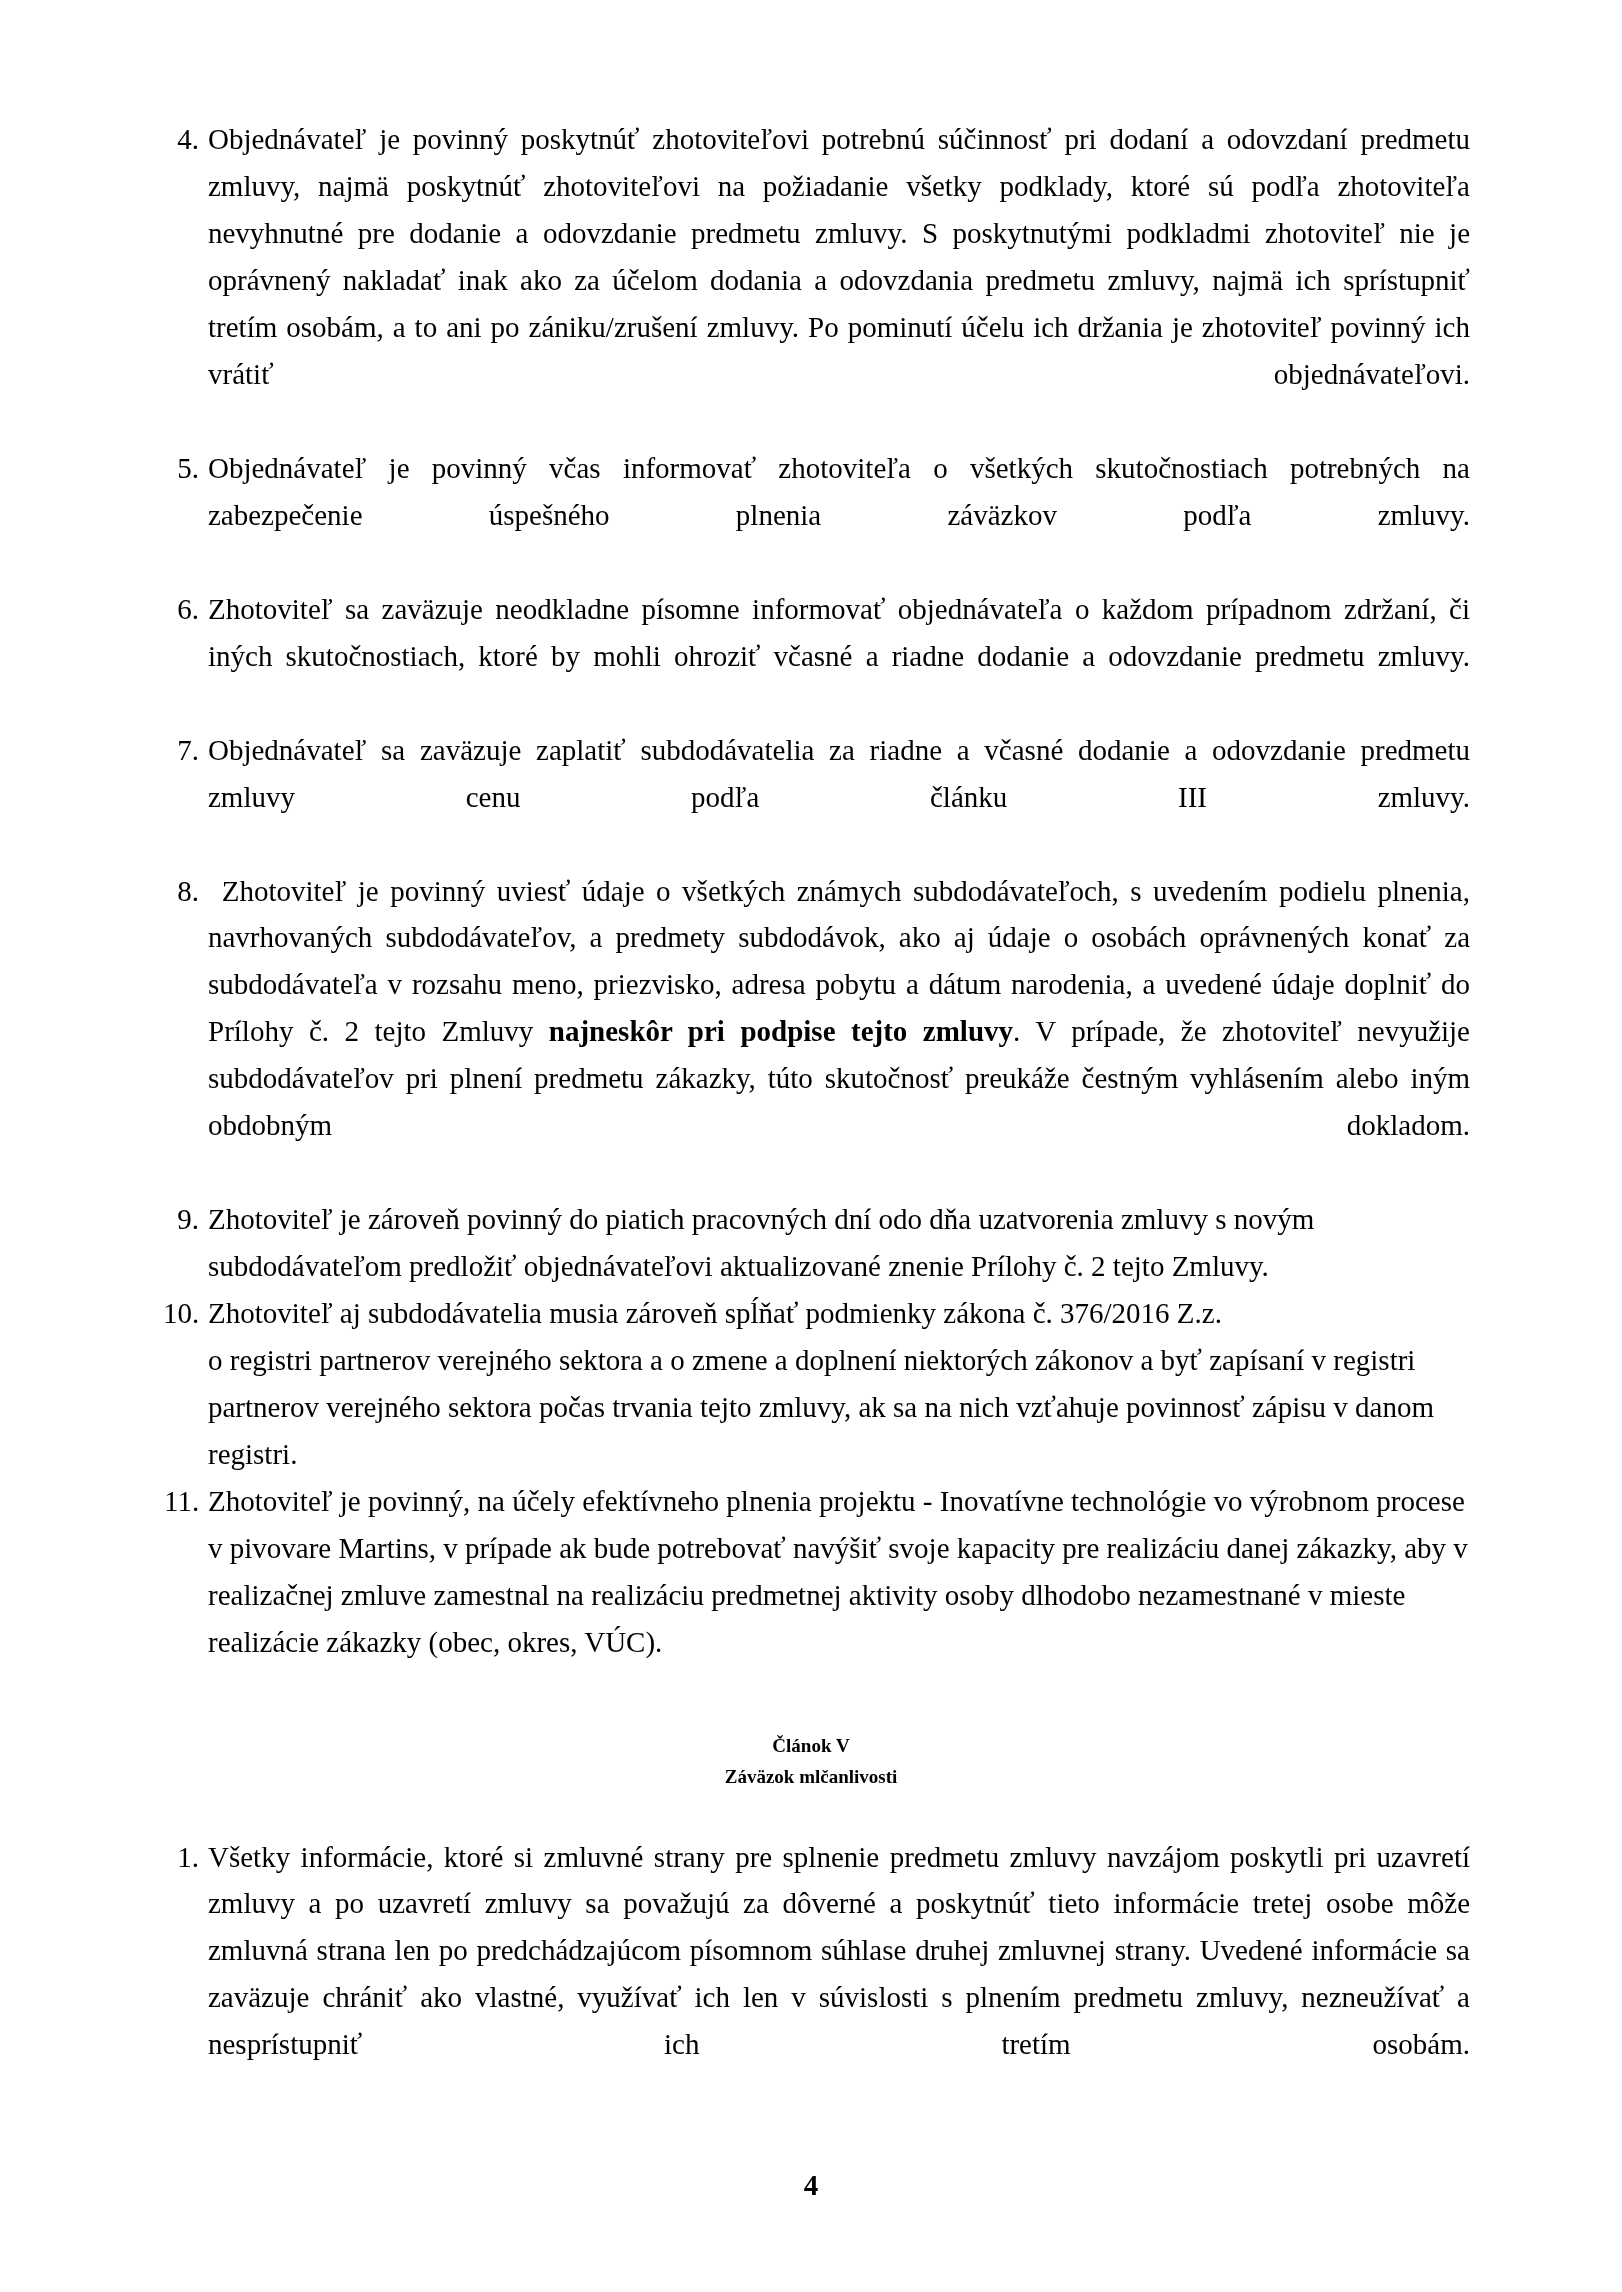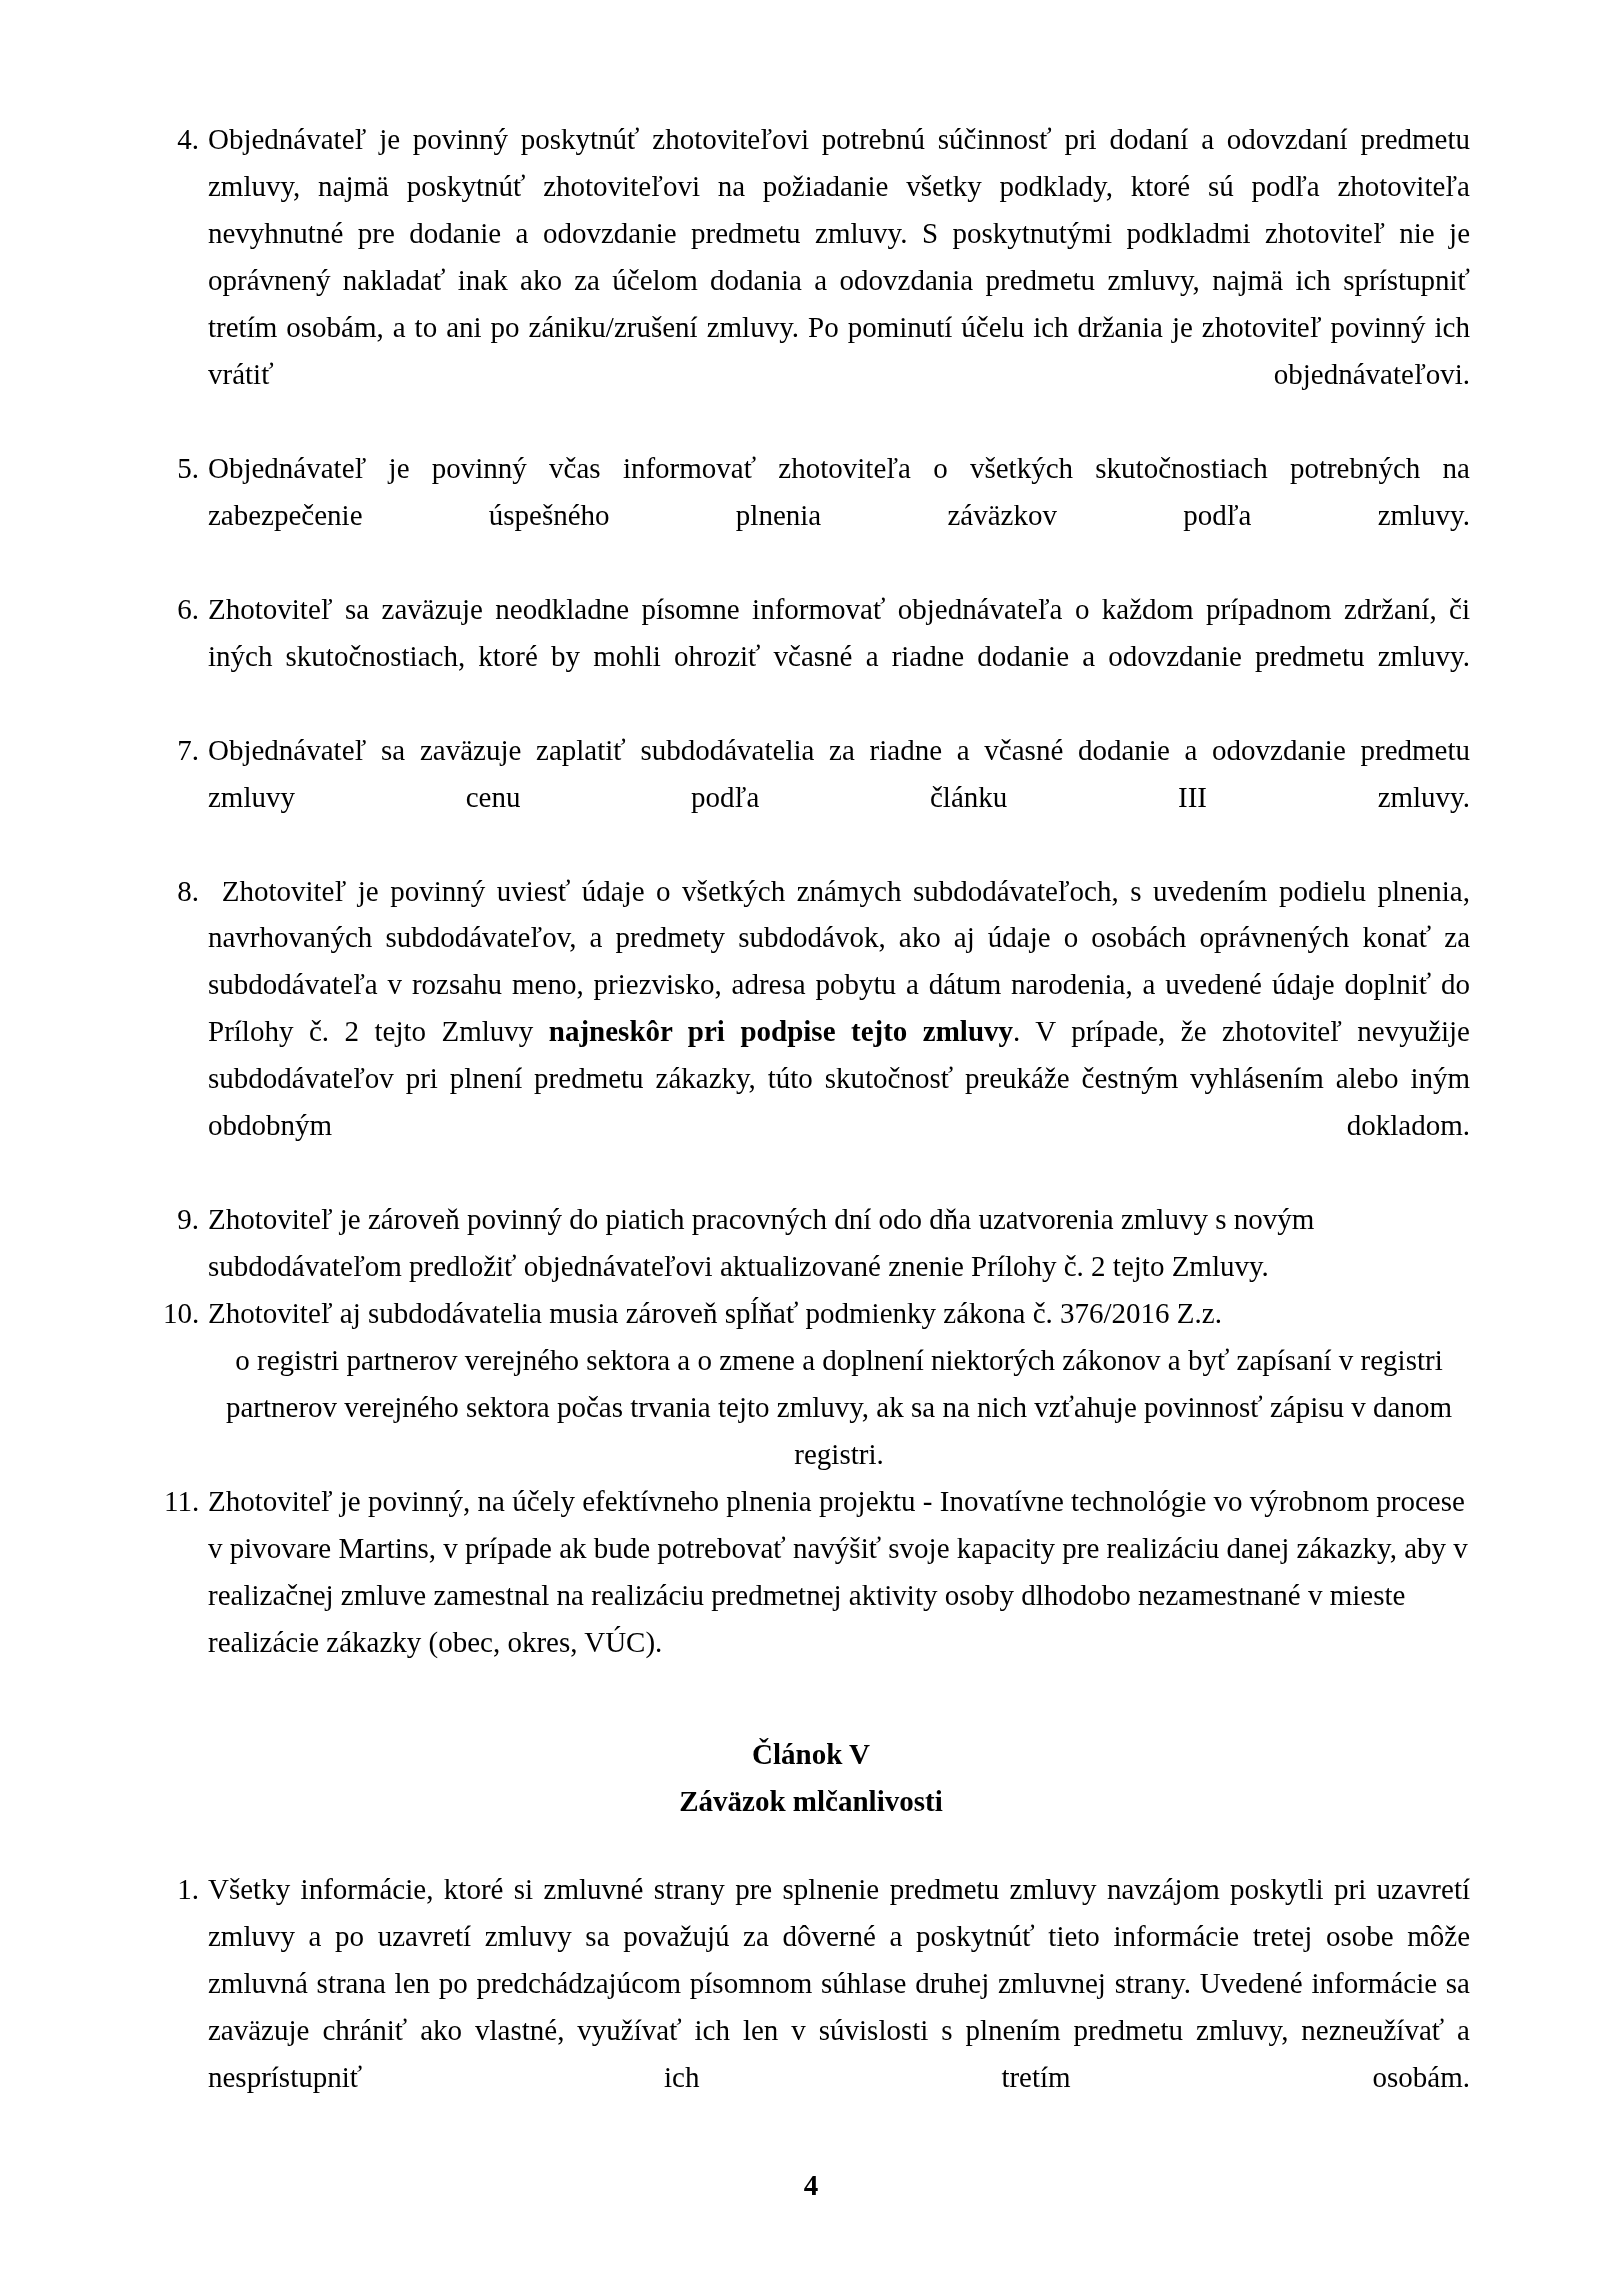--- a/index.html
+++ b/index.html
@@ -69,27 +69,27 @@
     content: "";
     display: inline-block;
     width: 100%;
   }
   .nojust, .nojust .txt { text-align: left; }
   .nojust .txt::after { content: none; }
   .indent-extra { text-indent: 13.7px; }
   b, strong { font-weight: bold; }
   .subpara {
     display: block;
-    text-align: center;
+    text-align: left;
     margin-top: 0;
   }
   .heading-block {
     text-align: center;
     font-weight: bold;
-    font-size: 29px;
+    font-size: 19px;
     line-height: 1.62;
   }
   .heading-block .line { display: block; }
   .gap-before-art5 { height: 65px; }
   .gap-after-art5 { height: 41px; }
   .page-number {
     position: absolute;
     left: 0;
     right: 0;
     bottom: 91px;

